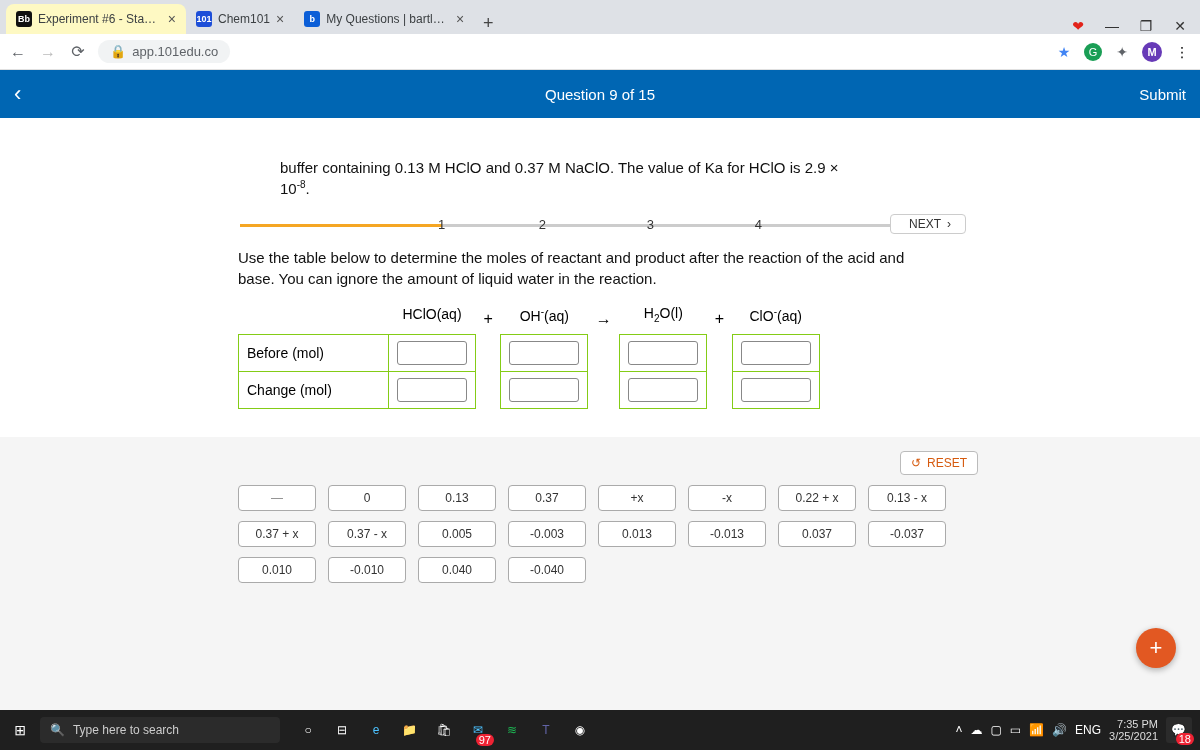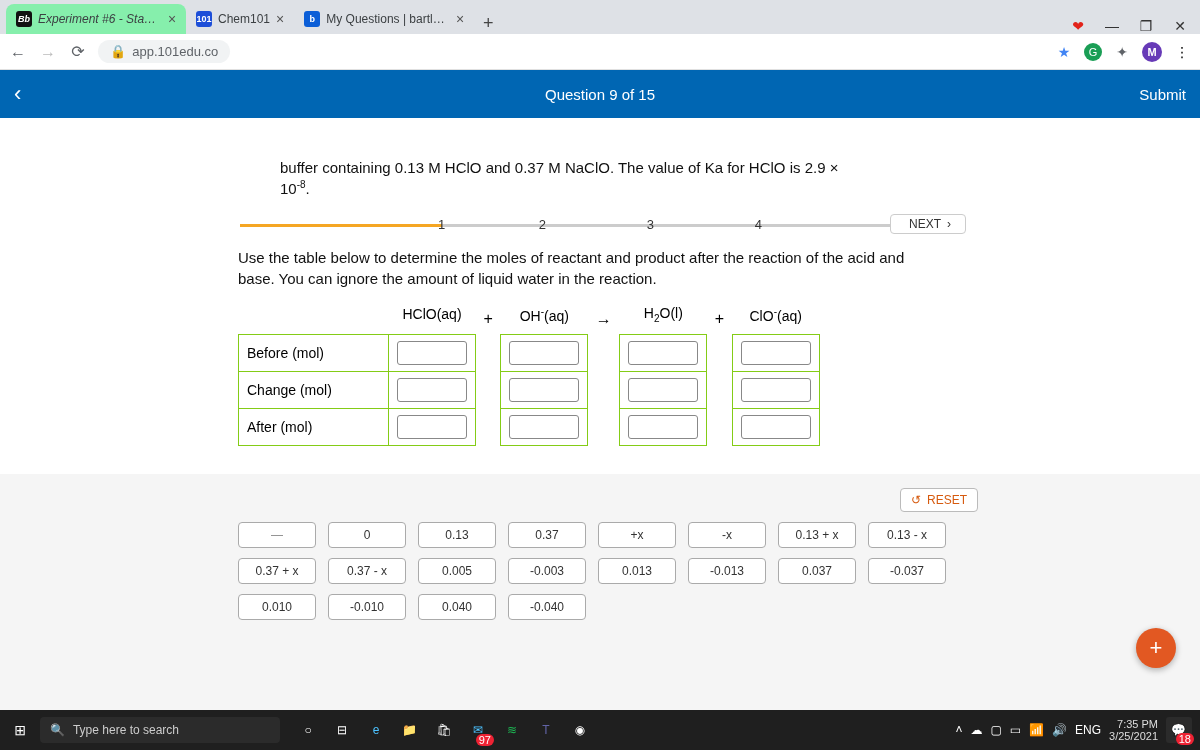--- a/index.html
+++ b/index.html
@@ -1,21 +1,21 @@
 <!DOCTYPE html>
 <html><head>
 <meta charset="utf-8">
 <style>
   * { margin: 0; padding: 0; box-sizing: border-box; font-family: "Segoe UI", Arial, sans-serif; }
   body { width: 1200px; height: 750px; background: #fff; overflow: hidden; position: relative; }
 
   
   .tab-strip { height: 34px; background: #dee1e6; display: flex; align-items: flex-end; padding-left: 6px; }
   .tab { height: 30px; display: flex; align-items: center; padding: 0 10px; font-size: 12px; color: #3c4043; border-radius: 8px 8px 0 0; gap: 6px; max-width: 180px; }
-  .tab.active { background: #86efac; font-style: italic; }
+  .tab.active { background: #fef9c3; }
   .tab .favicon { width: 16px; height: 16px; border-radius: 3px; display: flex; align-items: center; justify-content: center; font-size: 9px; font-weight: bold; color:#fff; }
   .tab .title { white-space: nowrap; overflow: hidden; text-overflow: ellipsis; flex:1; }
   .tab .tab-x { font-size: 14px; color:#555; }
   .tab-add { width:28px; text-align:center; font-size:18px; color:#444; }
   .window-controls { margin-left:auto; display:flex; align-items:center; gap:14px; padding-right:10px; font-size:14px; color:#333; }
   .window-controls span { width:20px; text-align:center; }
 
   .addr-bar { height: 36px; background:#fff; border-bottom:1px solid #e0e0e0; display:flex; align-items:center; padding:0 8px; gap:10px; }
   .nav-icon { color:#5f6368; font-size:16px; width:20px; text-align:center; }
   .url-pill { flex:0 0 auto; display:flex; align-items:center; gap:6px; padding:4px 12px; background:#f1f3f4; border-radius:14px; font-size:13px; color:#5f6368; }
@@ -177,50 +177,40 @@
       <tr>
         <td class="rowlbl">Change (mol)</td>
         <td><input style=""></td>
             <td style="border:none"></td>
         <td><input style=""></td>
             <td style="border:none"></td>
         <td><input style=""></td>
             <td style="border:none"></td>
         <td><input style=""></td>
       </tr>
-      <tr>
-        <td class="rowlbl">After (mol)</td>
-        <td><input style=""></td>
-            <td style="border:none"></td>
-        <td><input style=""></td>
-            <td style="border:none"></td>
-        <td><input style=""></td>
-            <td style="border:none"></td>
-        <td><input style=""></td>
-      </tr>
     </tbody>
       </table>
   </div>
 
   <div class="grey-zone">
     <div class="reset-row">
       <span class="reset-btn">
         <span>↺</span>
         <span>RESET</span>
       </span>
     </div>
     <div class="chip-rows" id="chip-rows">
         <div class="chip-row">
           <div class="chip blank">—</div>
           <div class="chip">0</div>
           <div class="chip">0.13</div>
           <div class="chip">0.37</div>
           <div class="chip">+x</div>
           <div class="chip">-x</div>
-          <div class="chip">0.13 + x</div>
+          <div class="chip">0.22 + x</div>
           <div class="chip">0.13 - x</div>
         </div>
         <div class="chip-row">
           <div class="chip">0.37 + x</div>
           <div class="chip">0.37 - x</div>
           <div class="chip">0.005</div>
           <div class="chip">-0.003</div>
           <div class="chip">0.013</div>
           <div class="chip">-0.013</div>
           <div class="chip">0.037</div>

